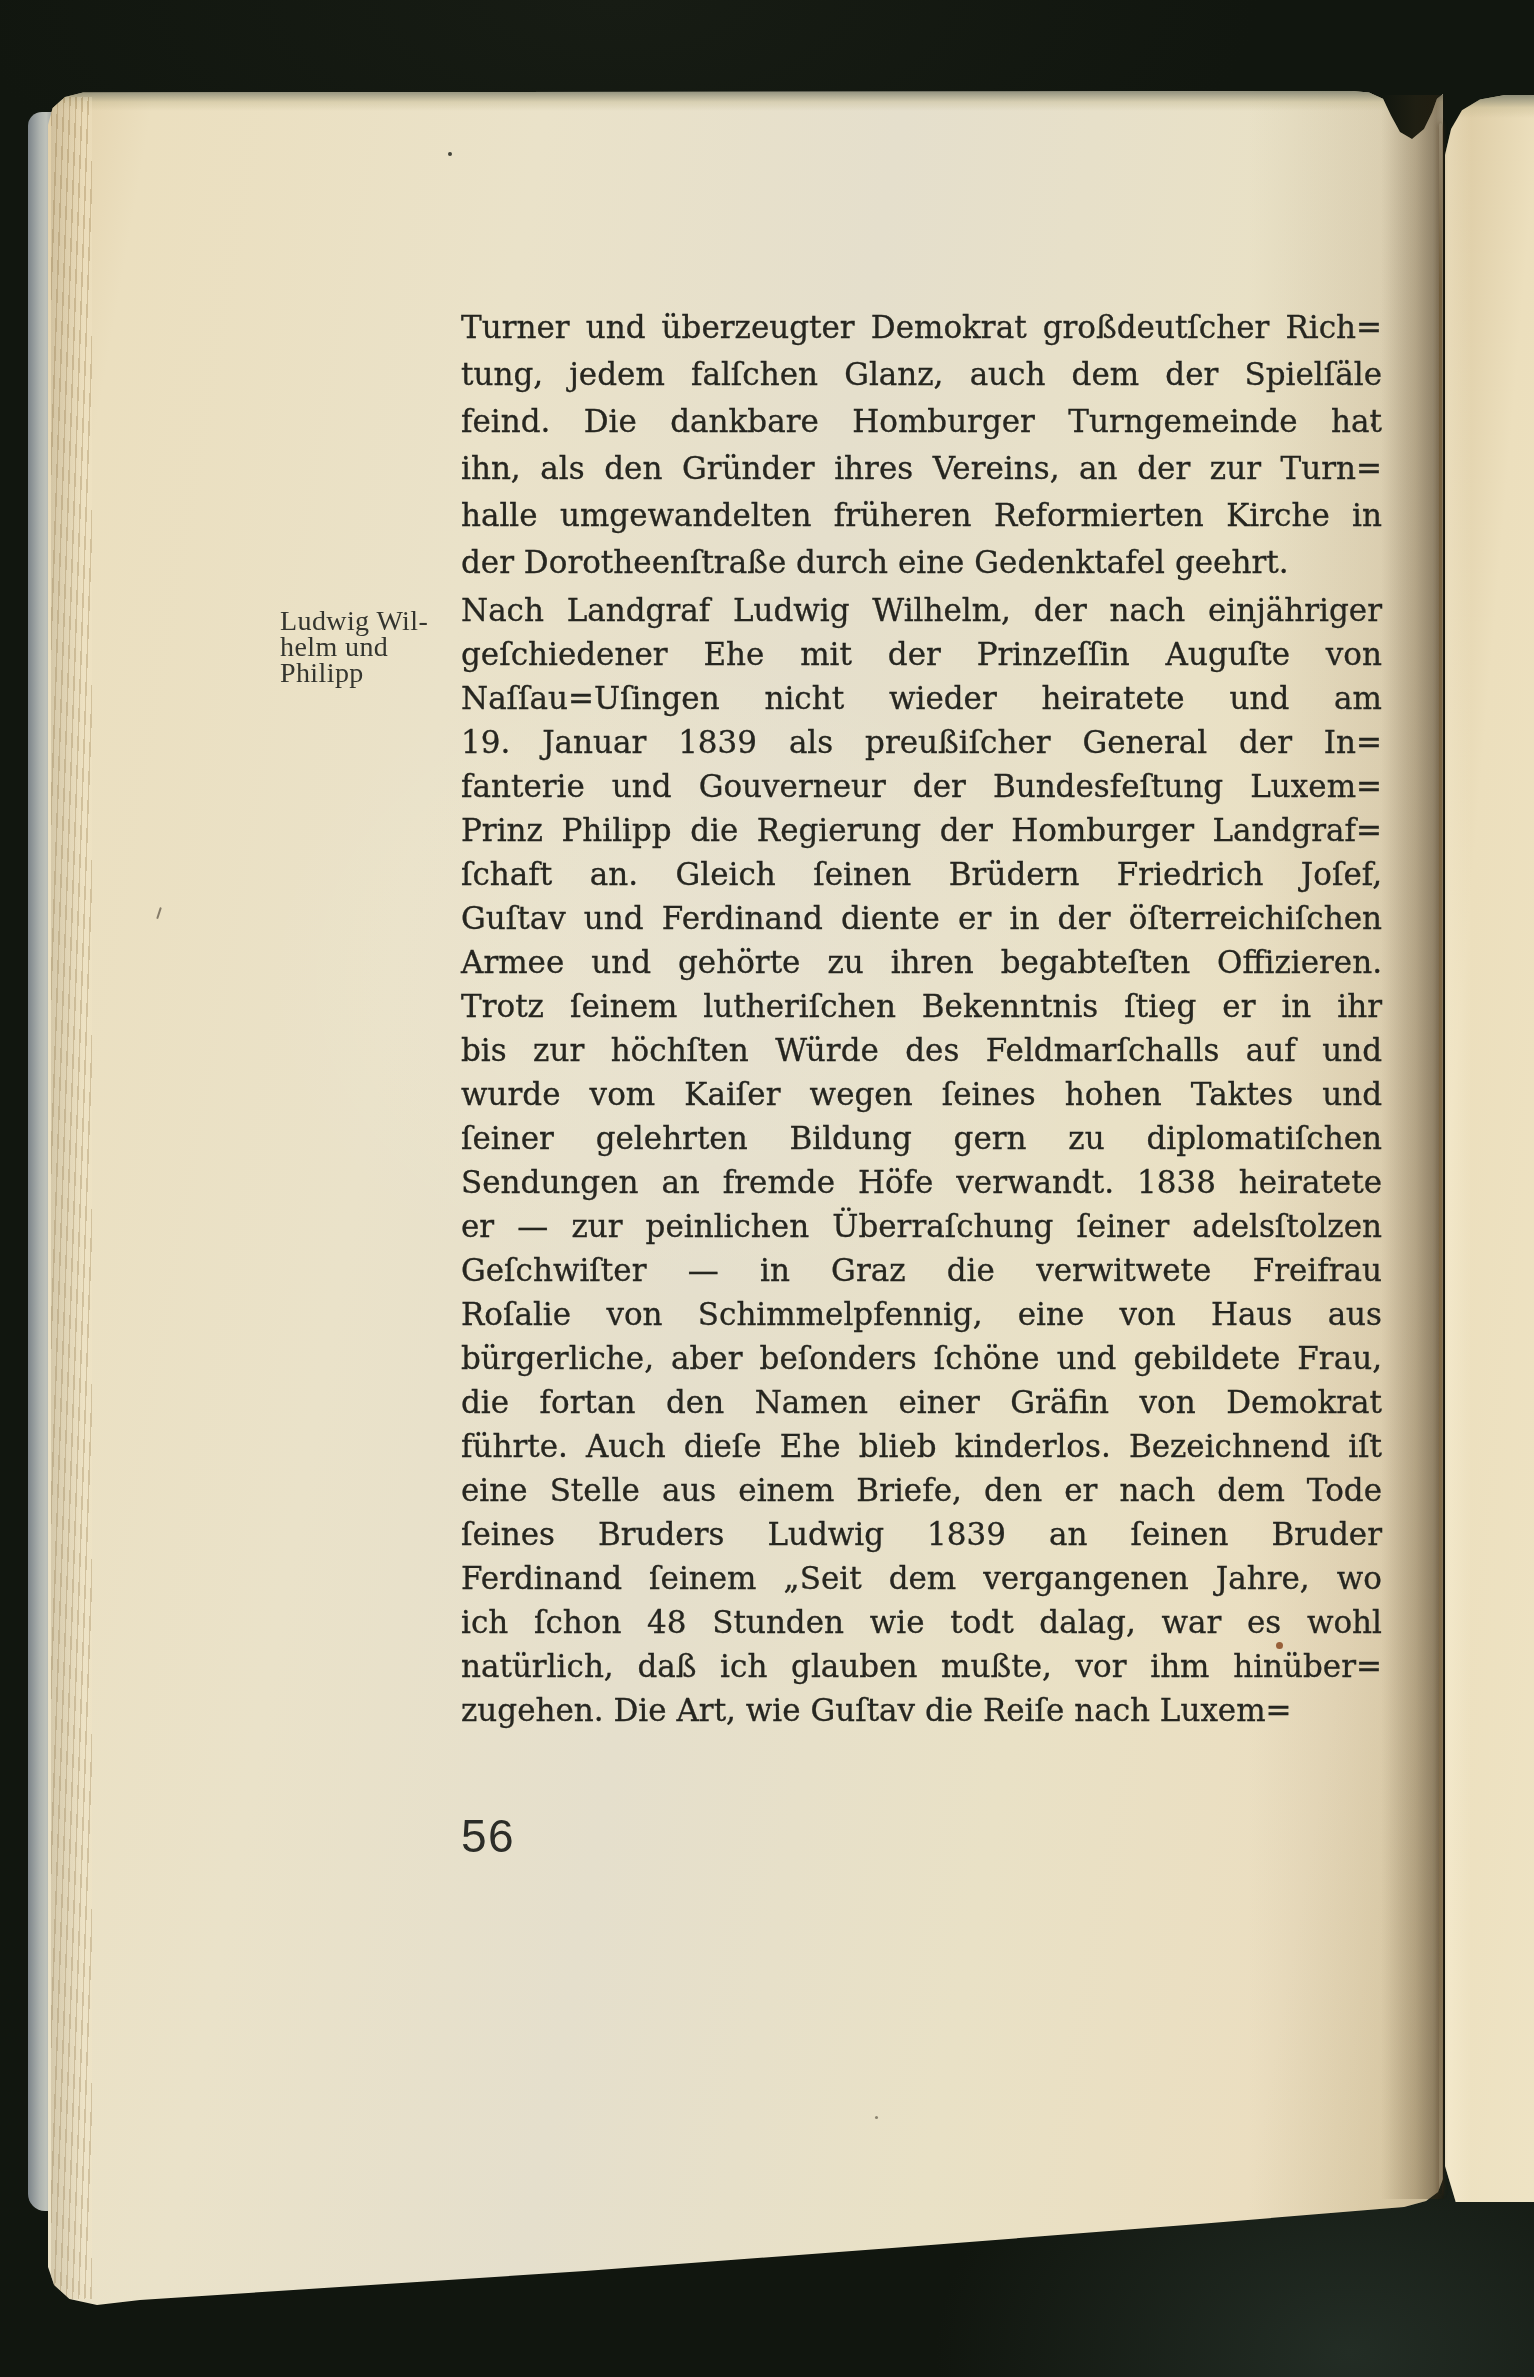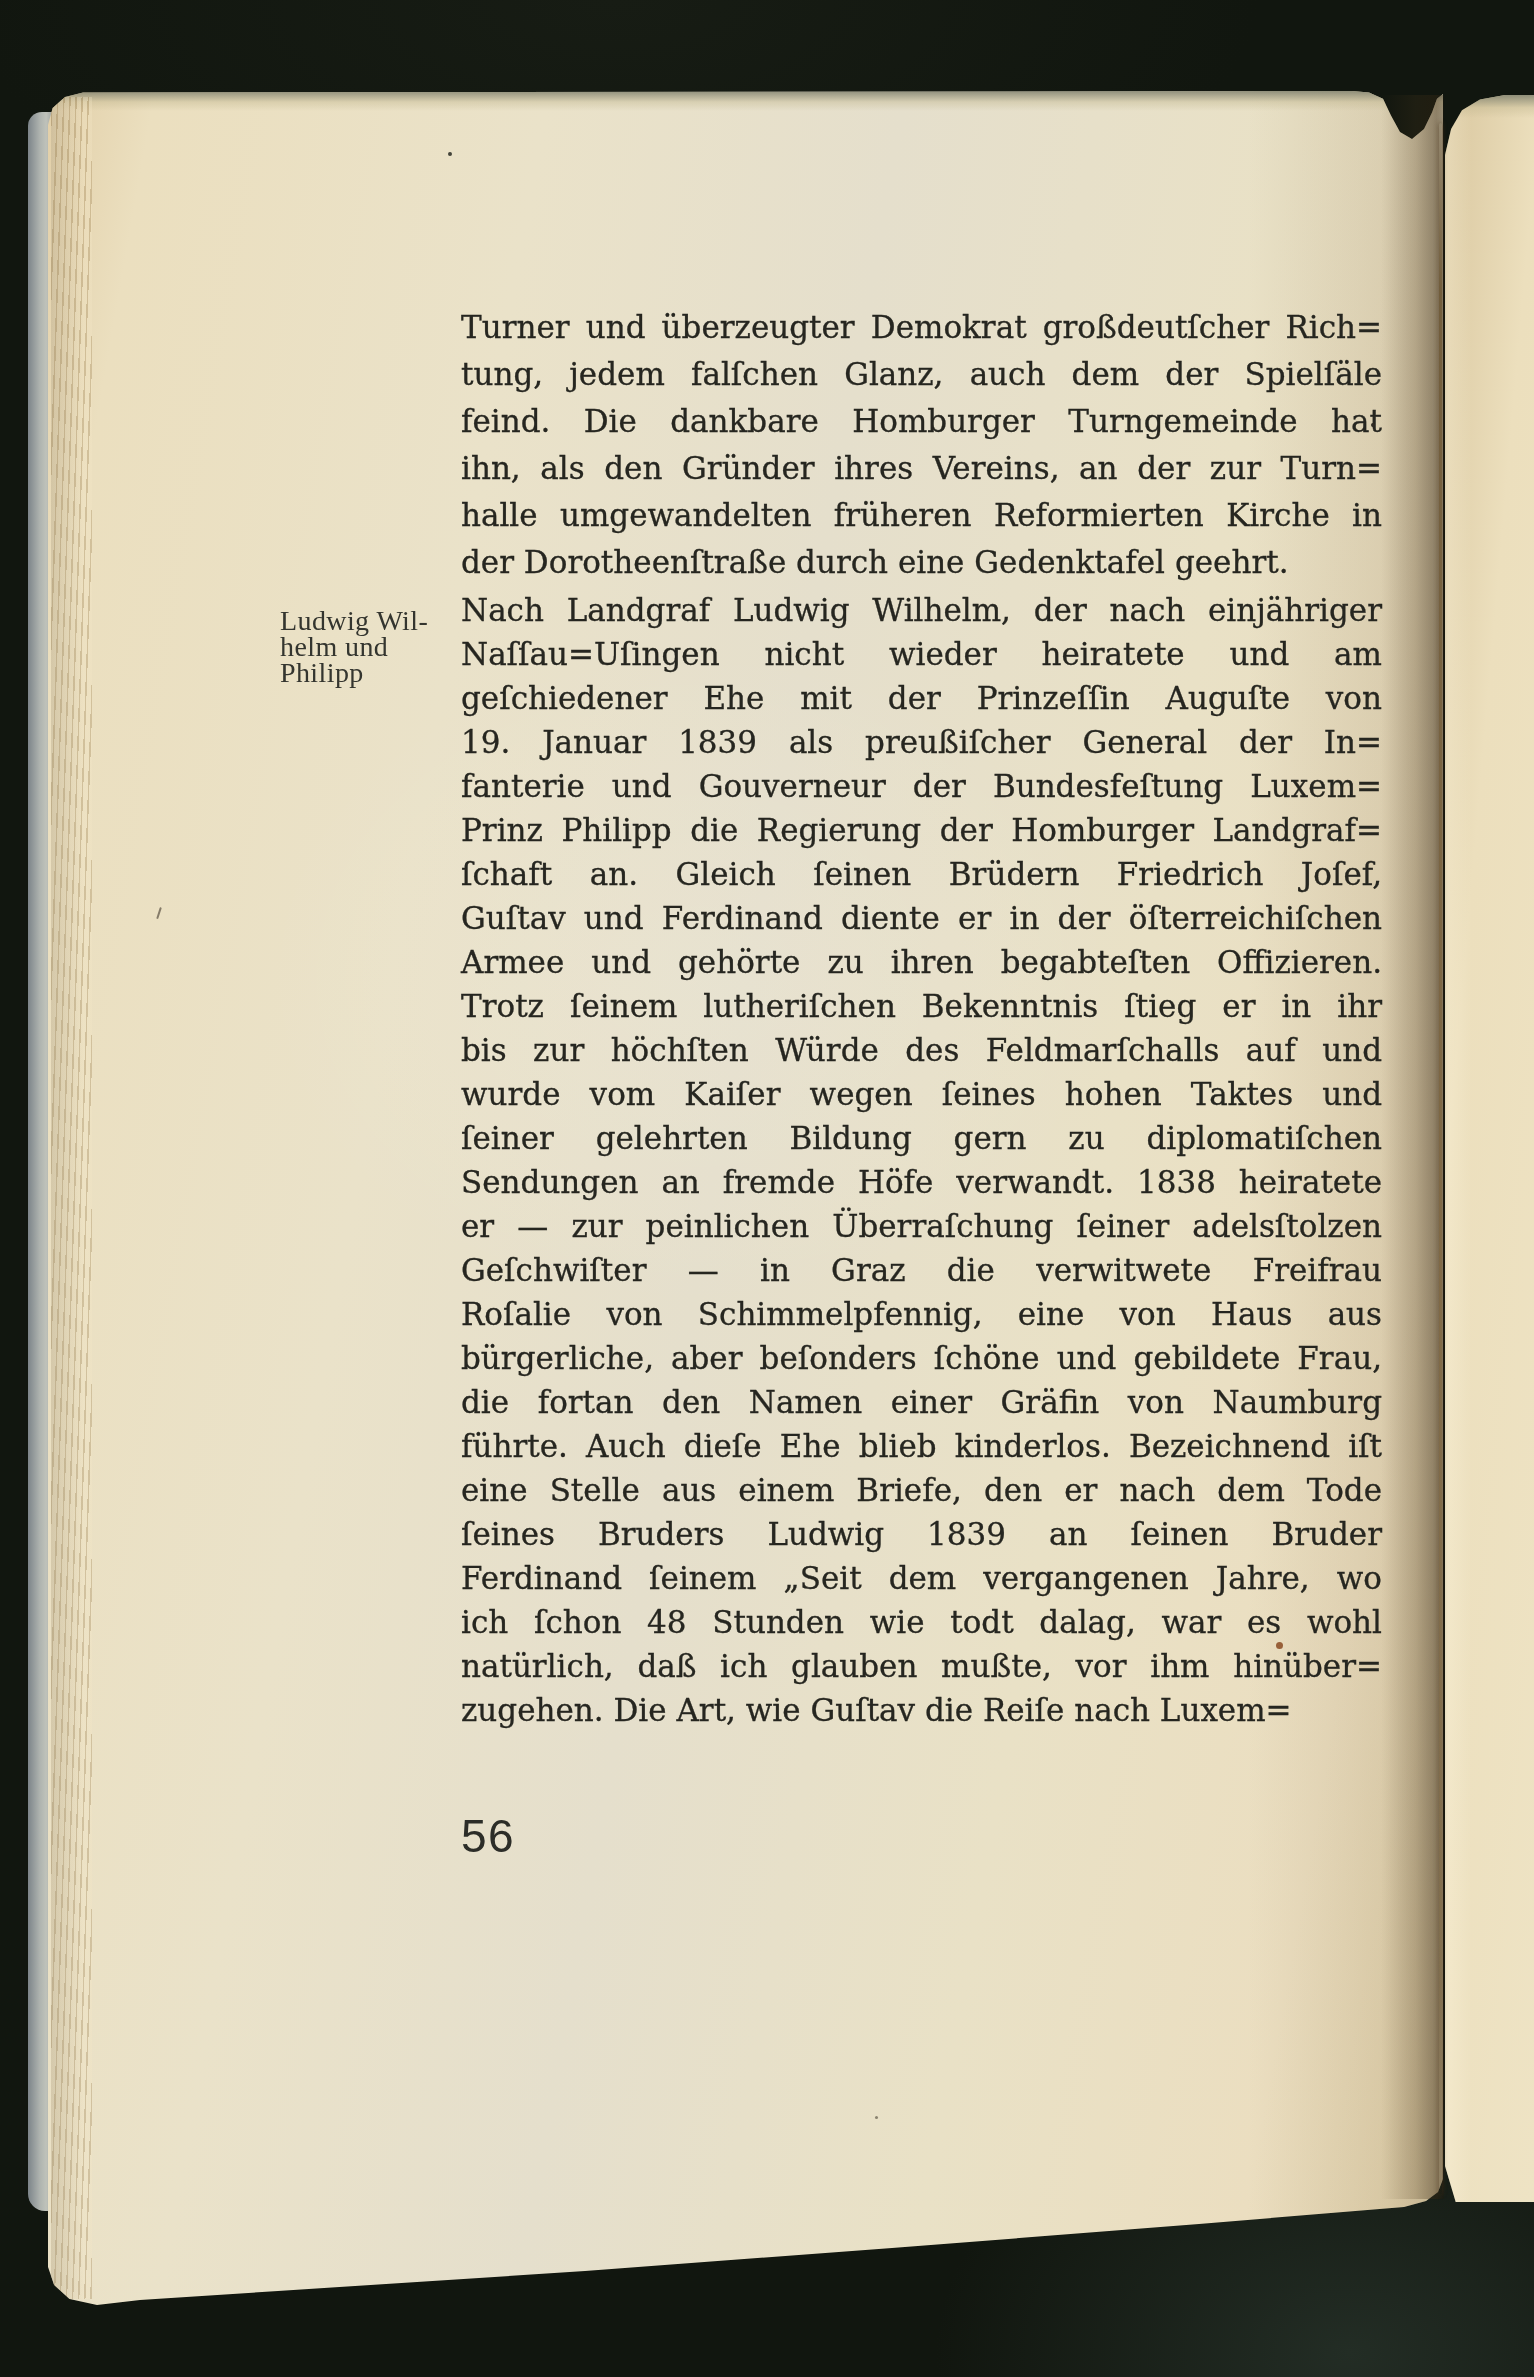--- a/index.html
+++ b/index.html
@@ -123,38 +123,38 @@
     <span class="line">Turner und überzeugter Demokrat großdeutſcher Rich=</span>
     <span class="line">tung, jedem falſchen Glanz, auch dem der Spielſäle</span>
     <span class="line">feind. Die dankbare Homburger Turngemeinde hat</span>
     <span class="line">ihn, als den Gründer ihres Vereins, an der zur Turn=</span>
     <span class="line">halle umgewandelten früheren Reformierten Kirche in</span>
     <span class="line last">der Dorotheenſtraße durch eine Gedenktafel geehrt.</span>
   </div>
 
   <div class="para para2">
     <span class="line">Nach Landgraf Ludwig Wilhelm, der nach einjähriger</span>
+    <span class="line">geſchiedener Ehe mit der Prinzeſſin Auguſte von</span>
     <span class="line">Naſſau=Uſingen nicht wieder heiratete und am</span>
-    <span class="line">geſchiedener Ehe mit der Prinzeſſin Auguſte von</span>
     <span class="line">19. Januar 1839 als preußiſcher General der In=</span>
     <span class="line">fanterie und Gouverneur der Bundesfeſtung Luxem=</span>
     <span class="line">Prinz Philipp die Regierung der Homburger Landgraf=</span>
     <span class="line">ſchaft an. Gleich ſeinen Brüdern Friedrich Joſef,</span>
     <span class="line">Guſtav und Ferdinand diente er in der öſterreichiſchen</span>
     <span class="line">Armee und gehörte zu ihren begabteſten Offizieren.</span>
     <span class="line">Trotz ſeinem lutheriſchen Bekenntnis ſtieg er in ihr</span>
     <span class="line">bis zur höchſten Würde des Feldmarſchalls auf und</span>
     <span class="line">wurde vom Kaiſer wegen ſeines hohen Taktes und</span>
     <span class="line">ſeiner gelehrten Bildung gern zu diplomatiſchen</span>
     <span class="line">Sendungen an fremde Höfe verwandt. 1838 heiratete</span>
     <span class="line">er — zur peinlichen Überraſchung ſeiner adelsſtolzen</span>
     <span class="line">Geſchwiſter — in Graz die verwitwete Freifrau</span>
     <span class="line">Roſalie von Schimmelpfennig, eine von Haus aus</span>
     <span class="line">bürgerliche, aber beſonders ſchöne und gebildete Frau,</span>
-    <span class="line">die fortan den Namen einer Gräfin von Naumburg</span>
+    <span class="line">die fortan den Namen einer Gräfin von Demokrat</span>
     <span class="line">führte. Auch dieſe Ehe blieb kinderlos. Bezeichnend iſt</span>
     <span class="line">eine Stelle aus einem Briefe, den er nach dem Tode</span>
     <span class="line">ſeines Bruders Ludwig 1839 an ſeinen Bruder</span>
     <span class="line">Ferdinand ſeinem „Seit dem vergangenen Jahre, wo</span>
     <span class="line">ich ſchon 48 Stunden wie todt dalag, war es wohl</span>
     <span class="line">natürlich, daß ich glauben mußte, vor ihm hinüber=</span>
     <span class="line last">zugehen. Die Art, wie Guſtav die Reiſe nach Luxem=</span>
   </div>
 
   <div class="abs page-number">56</div>

